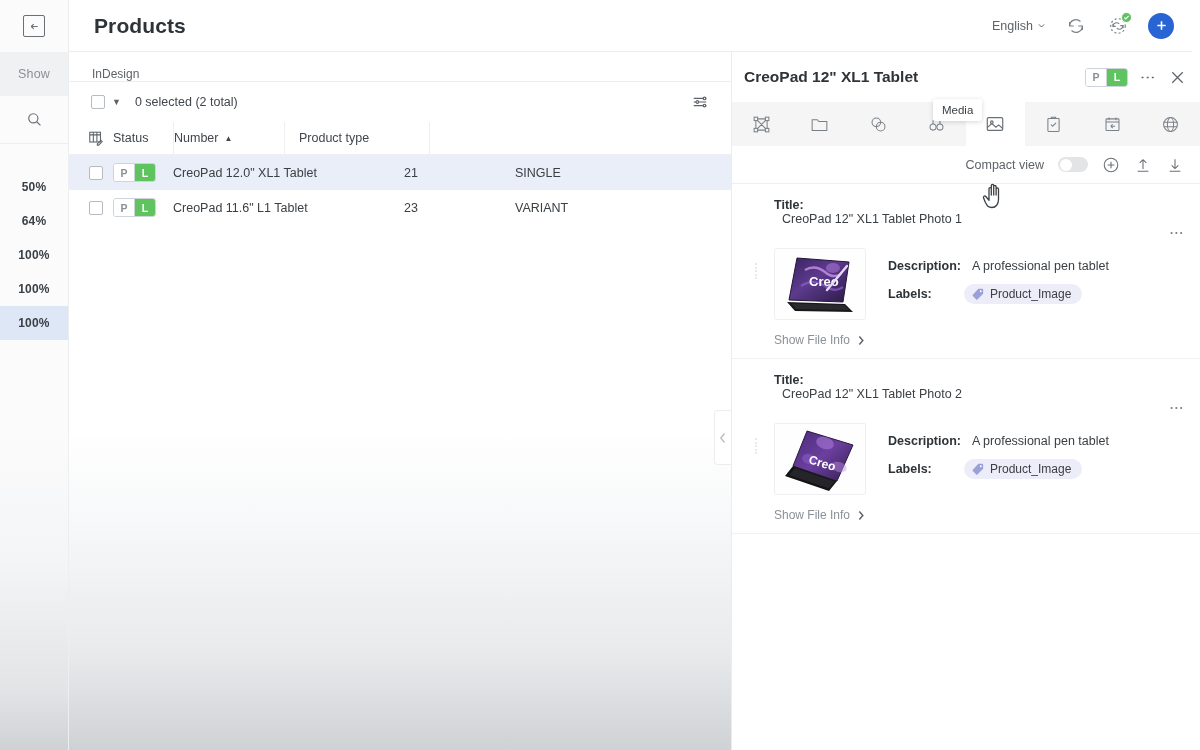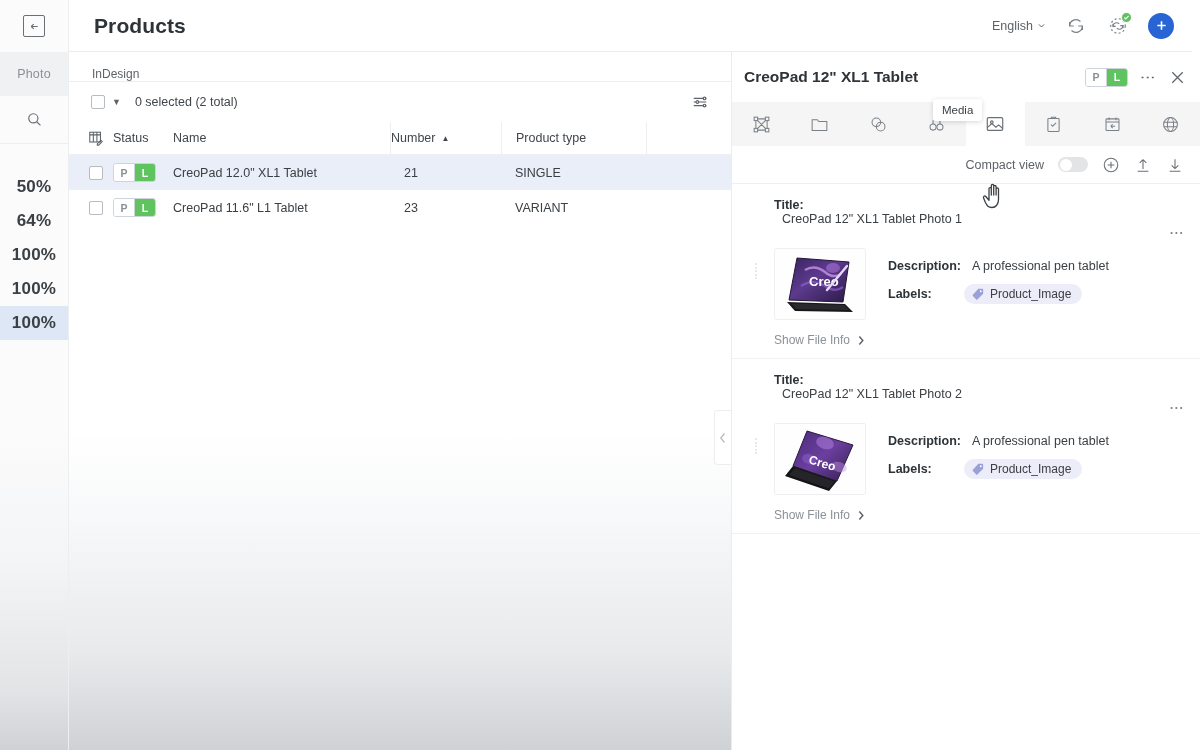--- a/index.html
+++ b/index.html
@@ -33,21 +33,21 @@
     height: 44px; background: #f0f1f3; display: flex; align-items: center; justify-content: center;
     font-size: 12.5px; color: #8b9096; letter-spacing: .2px;
   }
   .rail-search {
     height: 48px; display: flex; align-items: center; justify-content: center; cursor: pointer;
     border-bottom: 1px solid #eceef0;
   }
   .rail-list { padding-top: 26px; }
   .rail-item {
     height: 34px; display: flex; align-items: center; justify-content: center;
-    font-size: 17px; color: #3b4045; font-weight: 600; letter-spacing: .2px; cursor: pointer;
+    font-size: 12px; color: #3b4045; font-weight: 600; letter-spacing: .2px; cursor: pointer;
   }
   .rail-item.sel { background: #dde7f5; }
 
   
   #topbar {
     position: absolute; left: 69px; top: 0; right: 8px; height: 52px;
     background: #ffffff; border-bottom: 1px solid #ececee;
     display: flex; align-items: center; padding: 0 18px 0 25px;
   }
   #page-title { font-size: 21px; font-weight: 700; color: #2e3338; letter-spacing: .1px; }
@@ -197,21 +197,21 @@
 <div id="app">
 
   <div id="rail">
     <div class="rail-top">
       <div class="rail-collapse">
         <svg width="13" height="13" viewBox="0 0 16 16" fill="none" stroke="currentColor" stroke-width="1.4">
           <path d="M12 8H4M4 8l3-3M4 8l3 3"></path>
         </svg>
       </div>
     </div>
-    <div class="rail-views">Photo</div>
+    <div class="rail-views">Show</div>
     <div class="rail-search">
       <svg width="17" height="17" viewBox="0 0 20 20" fill="none" stroke="#6b7076" stroke-width="1.4">
         <circle cx="8.6" cy="8.6" r="5.4"></circle>
           <path d="M12.6 12.6L17 17"></path>
       </svg>
     </div>
     <div class="rail-list">
       <div class="rail-item">50%</div>
       <div class="rail-item">64%</div>
       <div class="rail-item">100%</div>
@@ -276,21 +276,20 @@
 
     <div id="thead">
       <div class="th col-cfg">
         <svg width="16" height="16" viewBox="0 0 18 18" fill="none" stroke="currentColor" stroke-width="1.2">
           <rect x="2" y="2.5" width="12" height="11"></rect>
             <path d="M6 2.5v11M10 2.5v11M2 5.5h12"></path>
           <path d="M10.5 15.5l4-4 1.5 1.5-4 4h-1.5z" fill="none"></path>
         </svg>
       </div>
       <div class="th col-stat">Status</div>
-      <div class="th col-name">Name</div>
       <div class="th col-num sep">
         <span>Number</span>
         <span style="margin-left:6px;font-size:8px;color:#40464c;">▲</span>
       </div>
       <div class="th col-type sep">Product type</div>
       <div class="th col-rest sep"></div>
     </div>
 
     <div class="trow active">
       <div class="cell c-cb">

